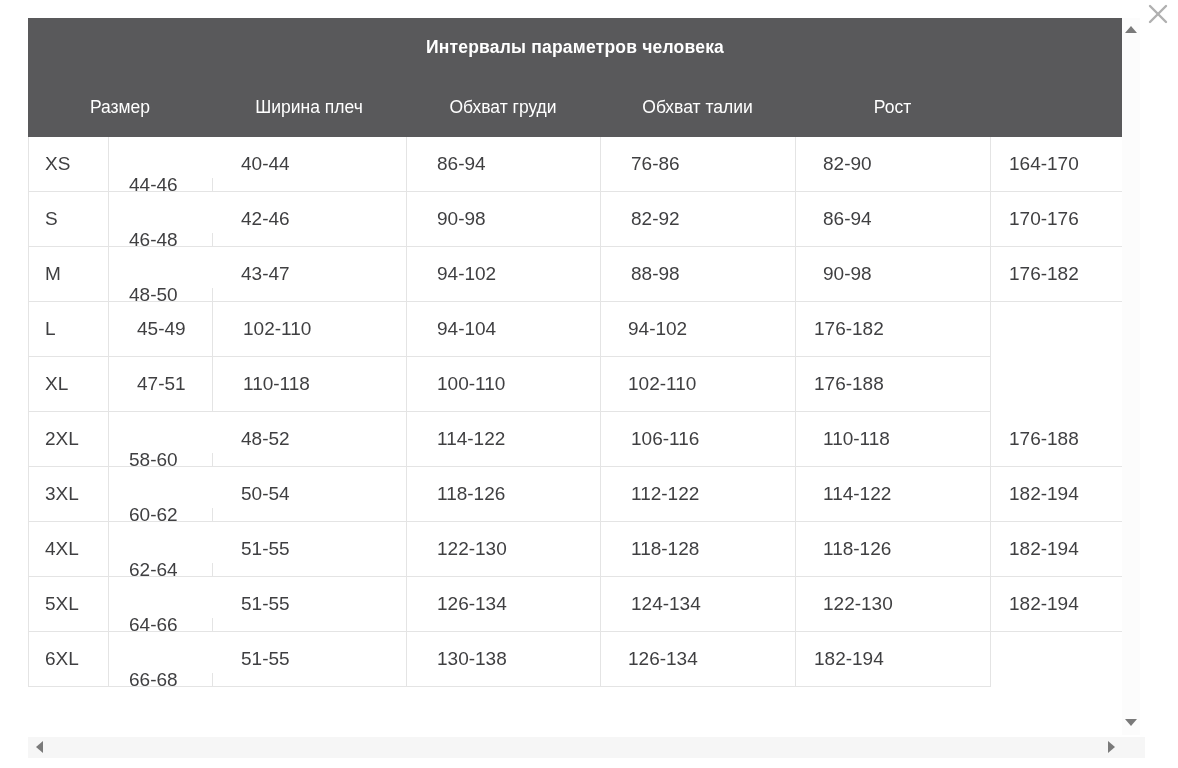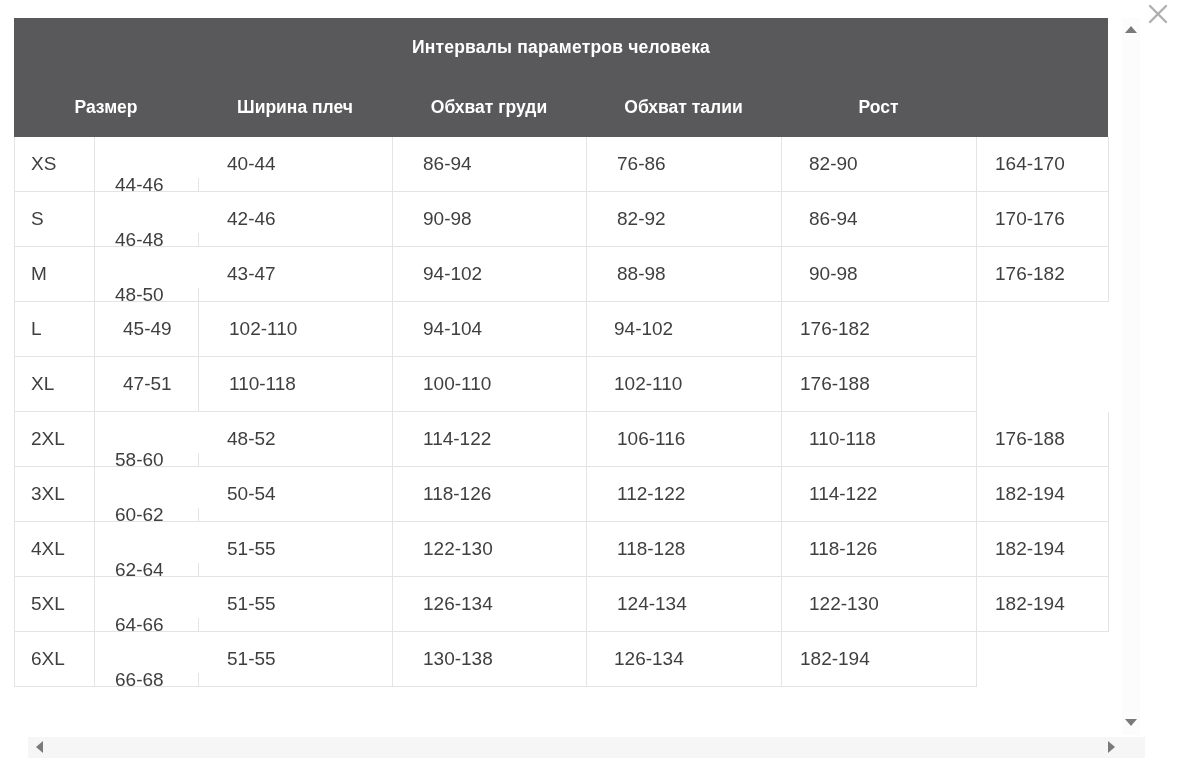--- a/index.html
+++ b/index.html
@@ -9,29 +9,29 @@
   *{box-sizing:border-box;margin:0;padding:0;}
   html,body{width:1178px;height:768px;overflow:hidden;}
   body{background:#fff;font-family:"Liberation Sans","DejaVu Sans",sans-serif;}
   .page{position:relative;width:1178px;height:768px;background:#fff;}
 
   
   .close-btn{position:absolute;left:1145px;top:1px;width:26px;height:26px;border:none;
     background:transparent;cursor:pointer;display:flex;align-items:center;justify-content:center;}
 
   
-  .size-table{position:absolute;left:14px;top:18px;width:1094px;}
+  .size-table{position:absolute;left:28px;top:18px;width:1094px;}
 
   .thead{background:var(--header-bg,#59595b);color:var(--header-text,#fff);}
   .title-row{height:59px;display:flex;align-items:center;justify-content:center;
     font-weight:bold;font-size:17.5px;letter-spacing:.2px;}
   .grid{display:grid;grid-template-columns:80px 104px 194px 194px 195px 195px 132px;}
   .head-row{height:60px;}
   .head-cell{display:flex;align-items:center;justify-content:center;
-    font-weight:bold;font-size:17.5px;}
+    font-weight:normal;font-size:17.5px;}
   .head-cell.span2{grid-column:1 / span 2;}
 
   .tbody{border-left:1px solid var(--border,#e4e4e4);}
   .trow{height:55px;}
   .cell{display:flex;align-items:center;font-size:19px;color:var(--body-text,#3f3f41);
     border-right:1px solid var(--border,#e4e4e4);border-bottom:1px solid var(--border,#e4e4e4);
     background:#fff;overflow:hidden;white-space:nowrap;}
   .cell.col1{padding-left:16px;}
   .cell.col2{padding-left:20px;margin-top:41px;}
   .cell.col3{padding-left:28px;}

